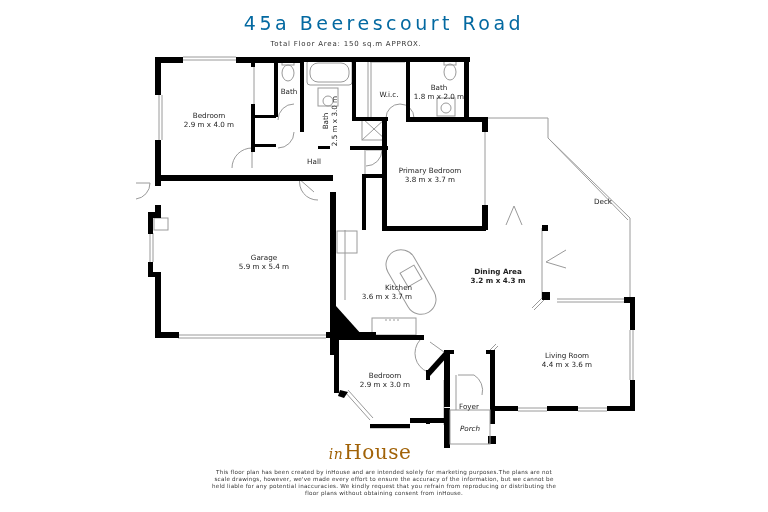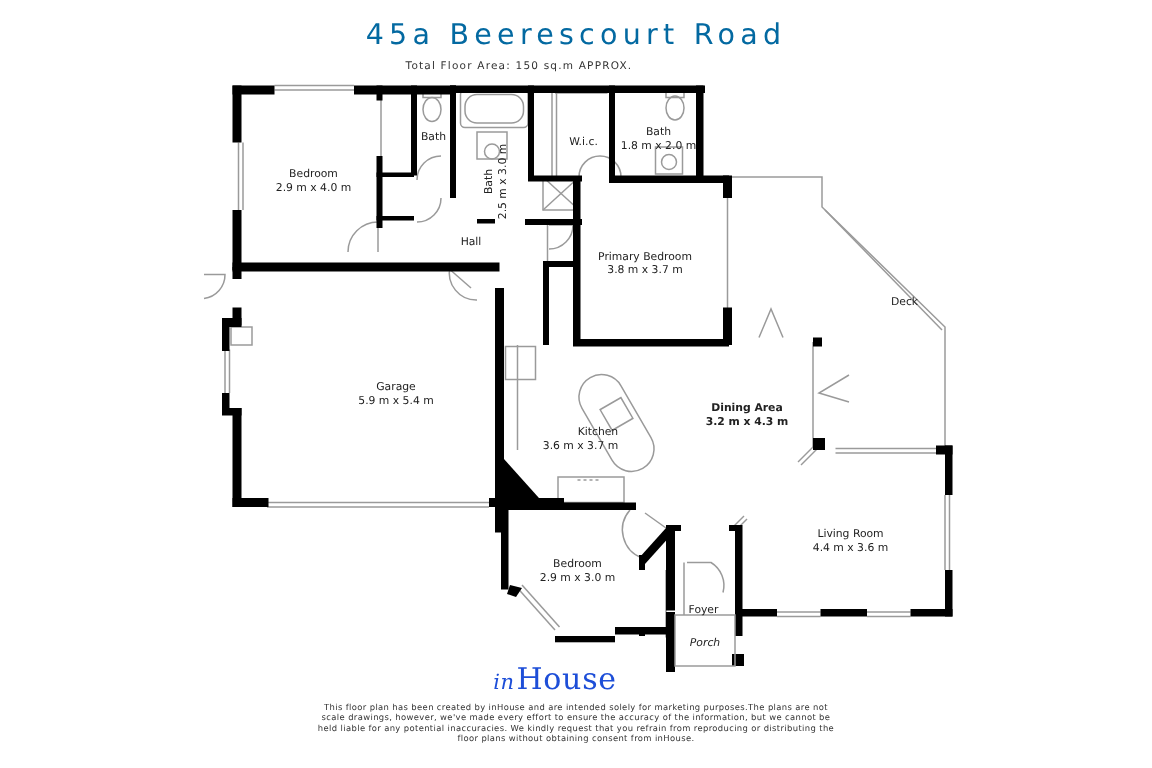--- a/index.html
+++ b/index.html
@@ -2,21 +2,21 @@
 <html><head>
   <meta charset="utf-8">
   <style>
     html, body { margin: 0; padding: 0; background: #ffffff; }
     body { width: 768px; height: 512px; position: relative; overflow: hidden; font-family: "DejaVu Sans", sans-serif; color: #222; }
     .title { position: absolute; left: 0; width: 768px; top: 12px; text-align: center; font-size: 19px; letter-spacing: 3.5px; color: #0369a1; font-family: "DejaVu Sans", sans-serif; }
     .subtitle { position: absolute; left: 0; width: 692px; top: 40px; text-align: center; font-size: 7px; letter-spacing: 0.8px; color: #333; }
     svg.plan { position: absolute; left: 0; top: 0; }
     .lbl { position: absolute; font-size: 7.2px; line-height: 9px; text-align: center; color: #222; white-space: nowrap; transform: translate(-50%, -50%); }
     .lbl.rot { transform: translate(-50%, -50%) rotate(-90deg); }
-    .logo { position: absolute; left: 0; width: 740px; top: 440px; text-align: center; font-family: "DejaVu Serif", serif; font-size: 20px; color: #1d4ed8; letter-spacing: 0.5px; }
+    .logo { position: absolute; left: 0; width: 740px; top: 440px; text-align: center; font-family: "DejaVu Serif", serif; font-size: 20px; color: #a16207; letter-spacing: 0.5px; }
     .logo .script { font-style: italic; font-size: 14px; margin-right: 1px; }
     .disclaimer { position: absolute; left: 210px; width: 348px; top: 469px; text-align: center; font-size: 5.6px; line-height: 7px; letter-spacing: 0.25px; color: #333; }
   </style>
 </head>
 <body>
 
 <div class="title">45a Beerescourt Road</div>
 <div class="subtitle">Total Floor Area: 150 sq.m APPROX.</div>
 
 <svg class="plan" width="768" height="512" viewBox="0 0 768 512">

